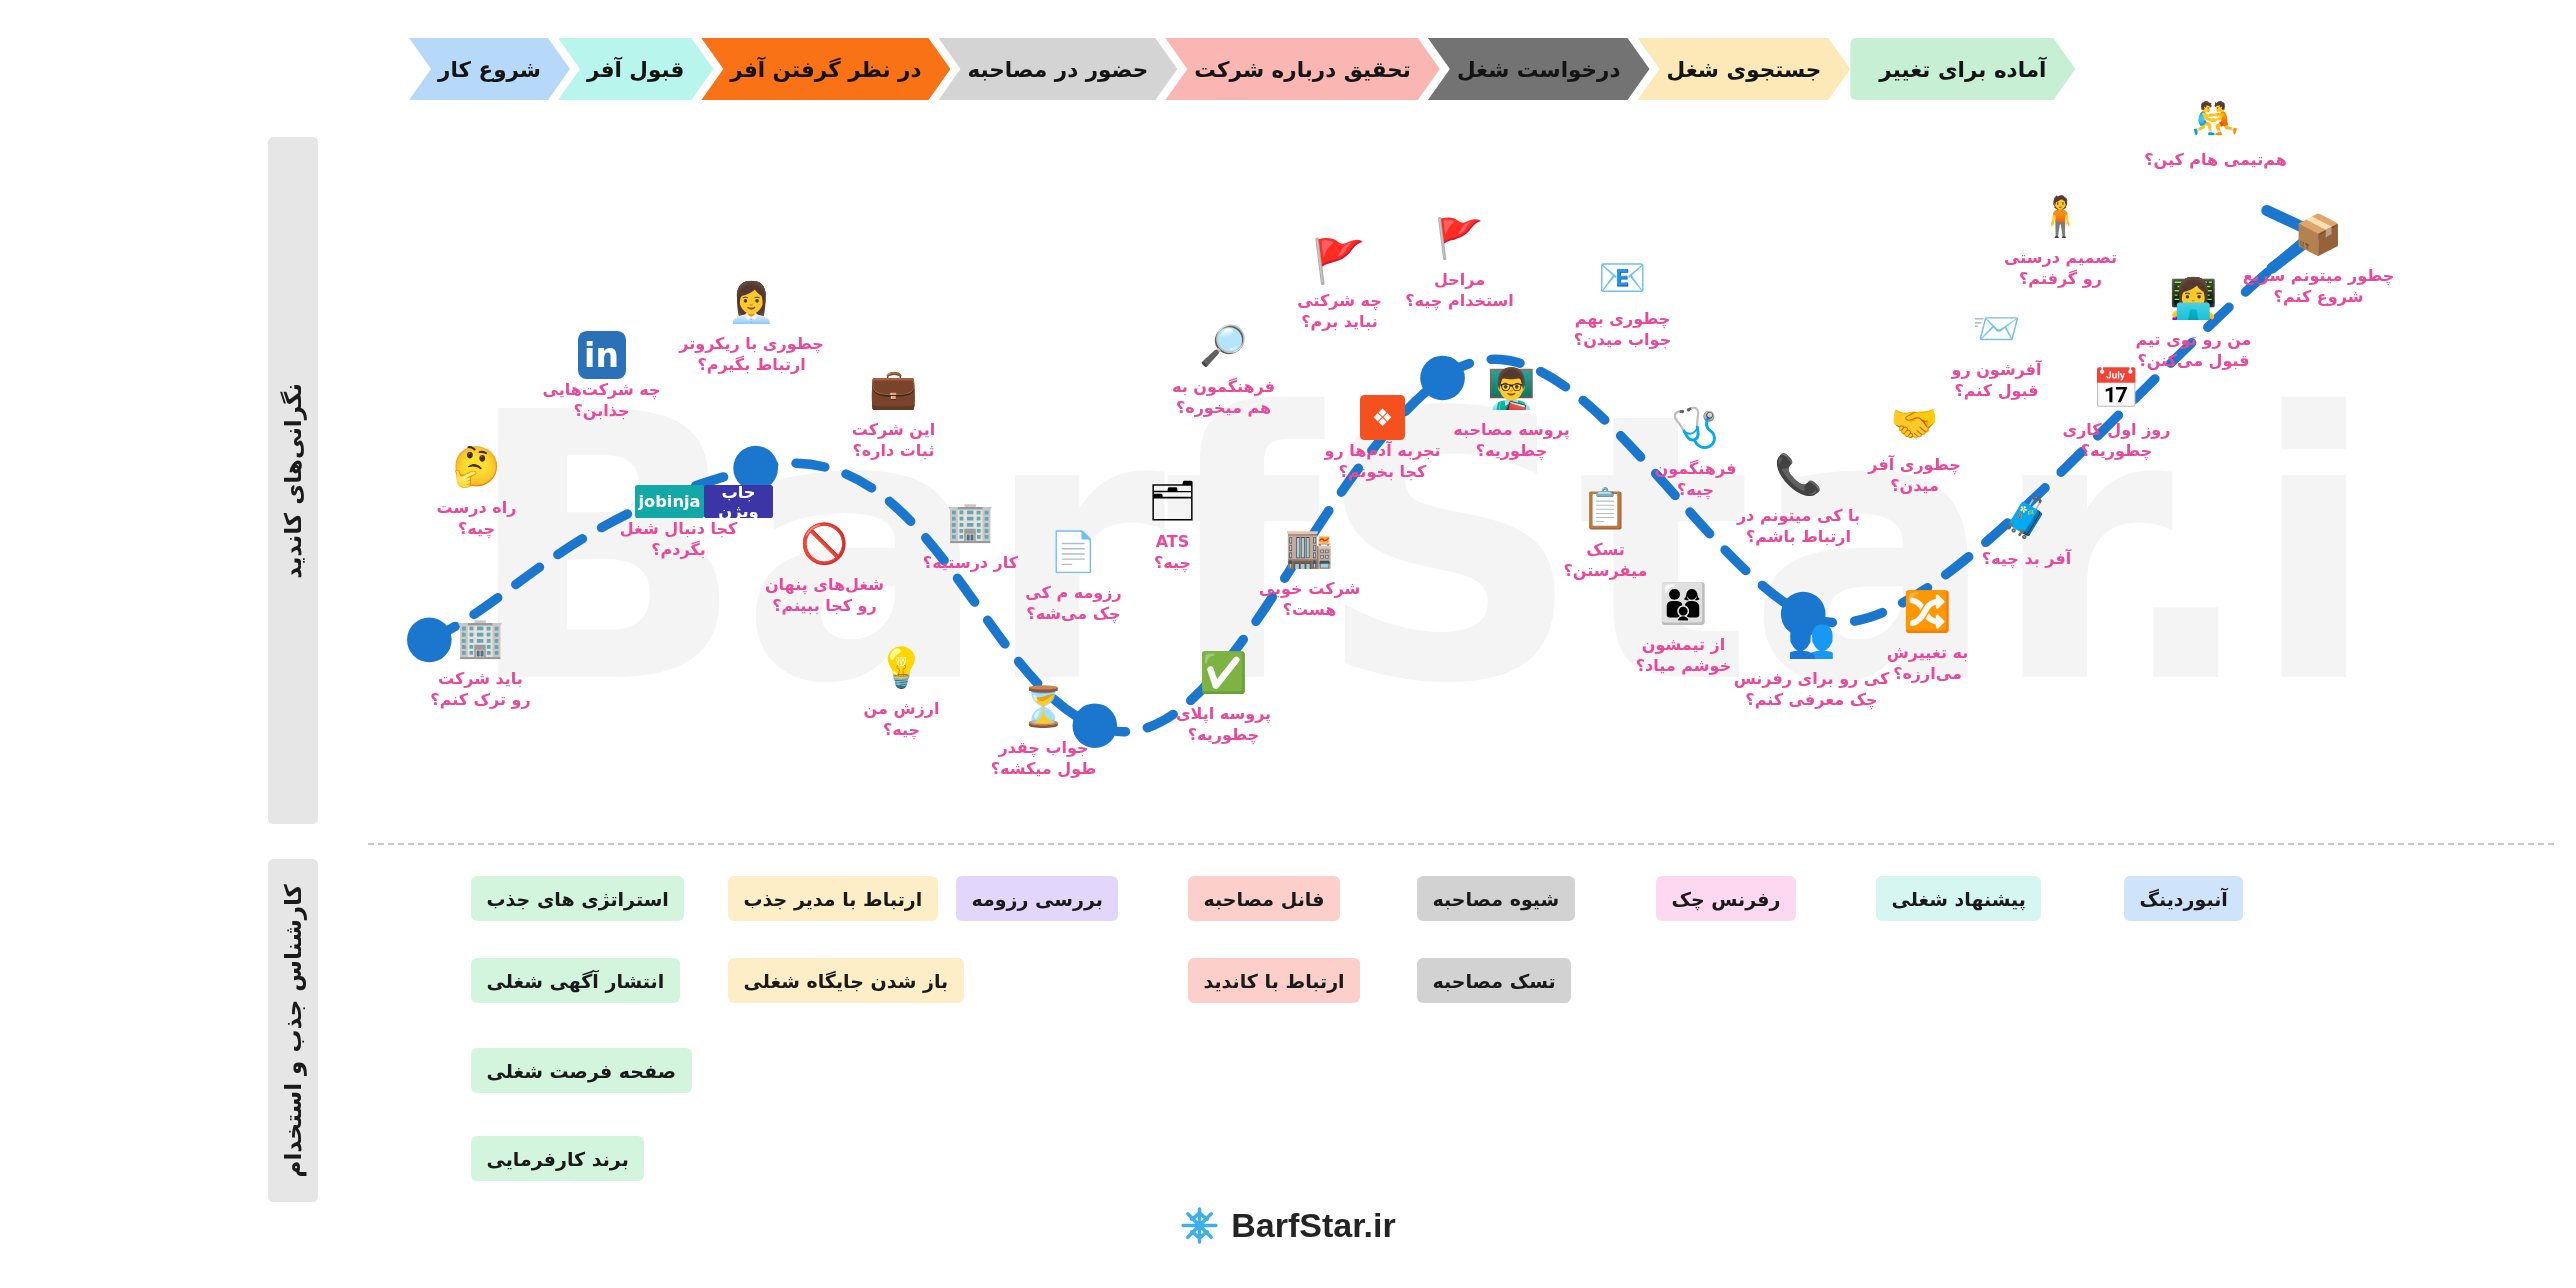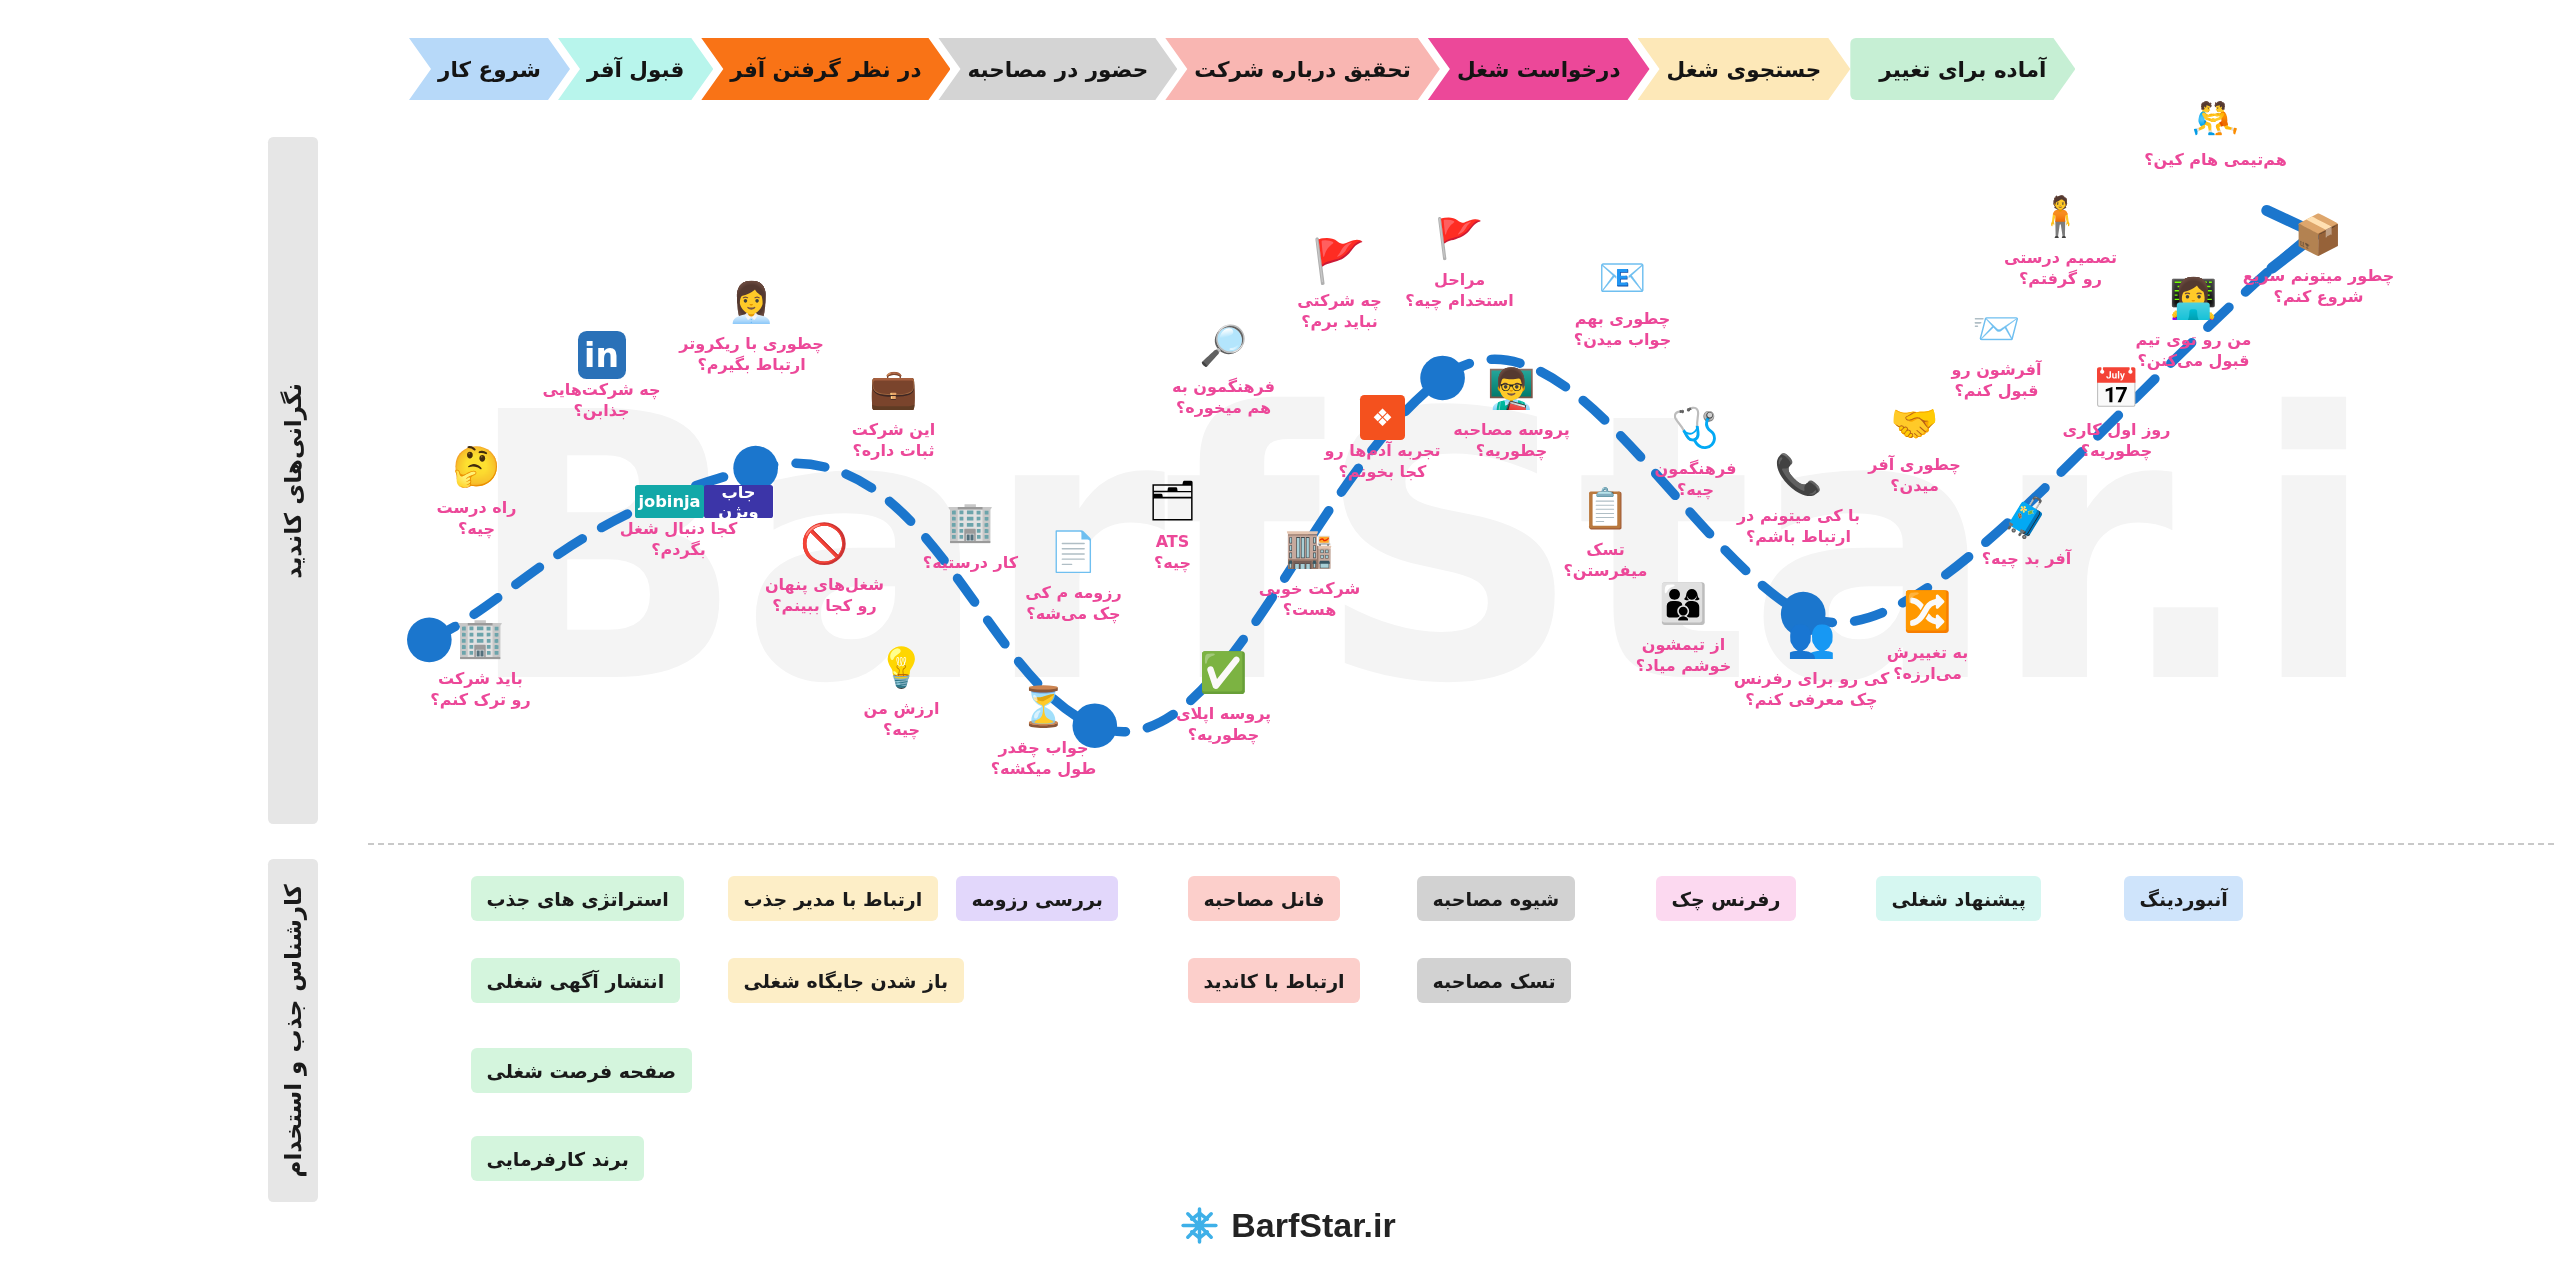--- a/index.html
+++ b/index.html
@@ -106,21 +106,21 @@
 
 <div id="stage">
 
   <div id="ribbon">
       <div class="stage-seg first" style="background: rgb(198, 239, 212);">
         <span>آماده برای تغییر</span>
       </div>
       <div class="stage-seg" style="background: rgb(253, 232, 184);">
         <span>جستجوی شغل</span>
       </div>
-      <div class="stage-seg" style="background: #ec4899; text-align: center;">
+      <div class="stage-seg" style="background: #737373; text-align: center;">
         <span>درخواست شغل</span>
       </div>
       <div class="stage-seg" style="background: rgb(249, 182, 178);">
         <span>تحقیق درباره شرکت</span>
       </div>
       <div class="stage-seg" style="background: rgb(212, 212, 212); align-items: center;">
         <span>حضور در مصاحبه</span>
       </div>
       <div class="stage-seg" style="background: #f97316;">
         <span>در نظر گرفتن آفر</span>

